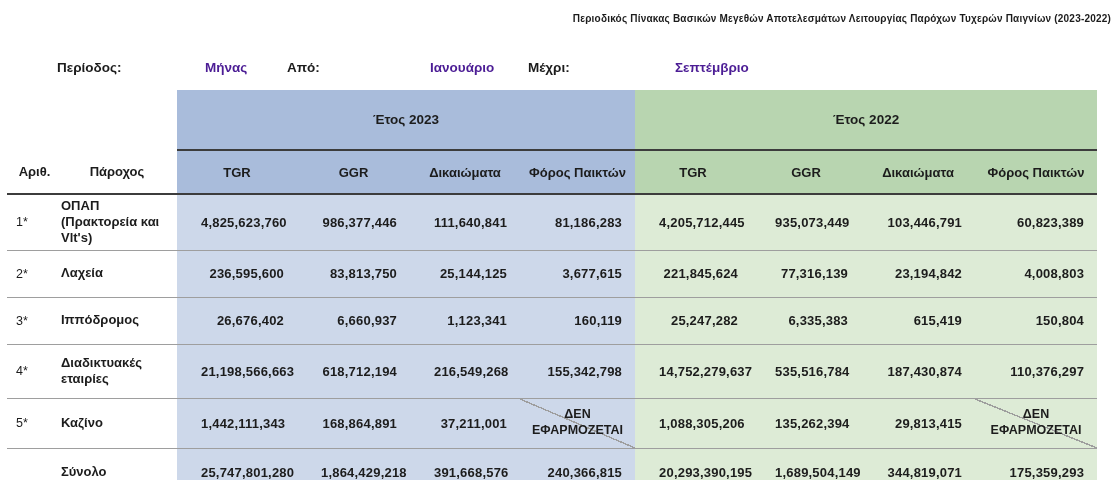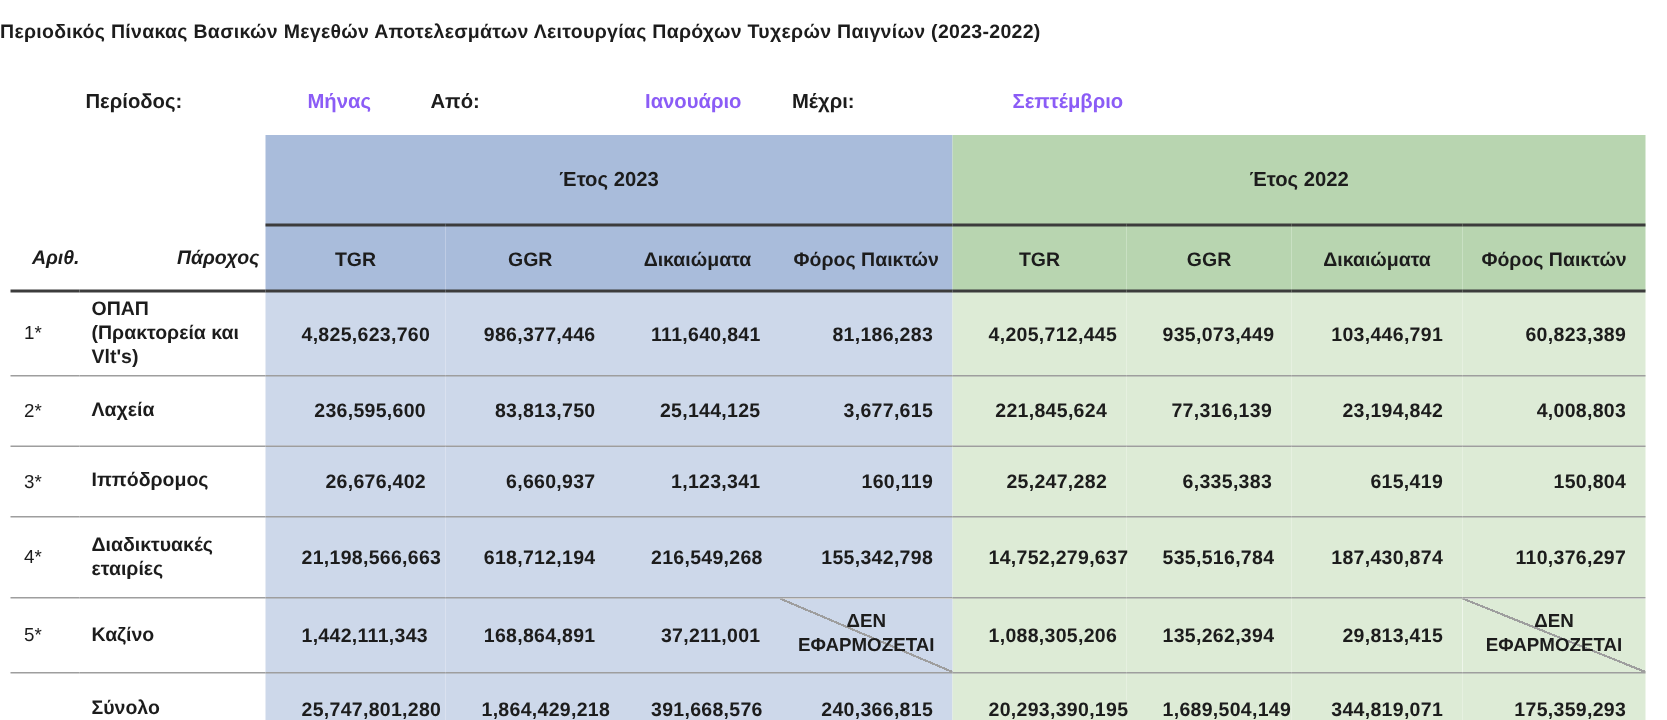--- a/index.html
+++ b/index.html
@@ -1,26 +1,26 @@
 <!DOCTYPE html>
 <html><head>
 <meta charset="utf-8">
 <style>
   html,body{margin:0;padding:0;}
   body{
     width:1111px;height:480px;position:relative;background:#ffffff;
     font-family:"Liberation Sans",sans-serif;color:#1c1c1c;overflow:hidden;
   }
   .title{
-    position:absolute;top:13px;left:0;width:100%;text-align:left;
-    font-size:13px;font-weight:700;letter-spacing:.2px;
+    position:absolute;top:13px;left:0;width:100%;text-align:right;
+    font-size:10px;font-weight:700;letter-spacing:.2px;
   }
   .filters{position:absolute;top:60px;left:0;width:100%;height:20px;font-size:13.5px;}
   .filters span{position:absolute;white-space:nowrap;font-weight:700;}
-  .f-val{color:#8b5cf6;cursor:pointer;}
+  .f-val{color:#4c1d95;cursor:pointer;}
   .fl-period{left:57px;}  .fv-period{left:205px;}
   .fl-from{left:287px;}   .fv-from{left:430px;}
   .fl-to{left:528px;}     .fv-to{left:675px;}
 
   table.results{
     position:absolute;top:90px;left:7px;width:1090px;
     border-collapse:collapse;table-layout:fixed;font-size:13px;
   }
   col.w-num{width:46px;}  col.w-prov{width:124px;}
   col.b1{width:120px;} col.b2{width:113px;} col.b3{width:110px;} col.b4{width:115px;}
@@ -33,21 +33,21 @@
   tr.r4{height:54px;} tr.r5{height:50px;}
   tr.r-total{height:48px;}
 
   .bg-blue-h{background:#a9bcdb;}
   .bg-green-h{background:#b8d5b0;}
   .bg-blue{background:#cdd8ea;}
   .bg-green{background:#ddebd6;}
 
   tr.r-year th{font-size:13.5px;font-weight:700;text-align:center;border-bottom:2px solid #3c3c3c;}
   tr.r-head th{font-weight:700;border-bottom:2px solid #3c3c3c;text-align:center;}
-  tr.r-head th.h-left{text-align:right;background:#ffffff;font-style:italic;}
+  tr.r-head th.h-left{text-align:center;background:#ffffff;}
   th.c-num,td.c-num{padding-left:9px;text-align:left;}
   th.c-prov,td.c-prov{padding-left:8px;padding-right:4px;text-align:left;}
 
   tr.body td{border-bottom:1px solid #9e9e9e;}
   td.c-num{font-weight:400;font-size:12.5px;}
   td.c-prov{font-weight:700;line-height:1.25;}
   td.c-val{text-align:right;padding-right:13px;font-weight:700;letter-spacing:.2px;padding-left:24px;}
   td.na{position:relative;text-align:center;padding:0 4px;}
   .na-text{
     display:inline-block;font-weight:700;font-size:12.5px;line-height:1.25;

